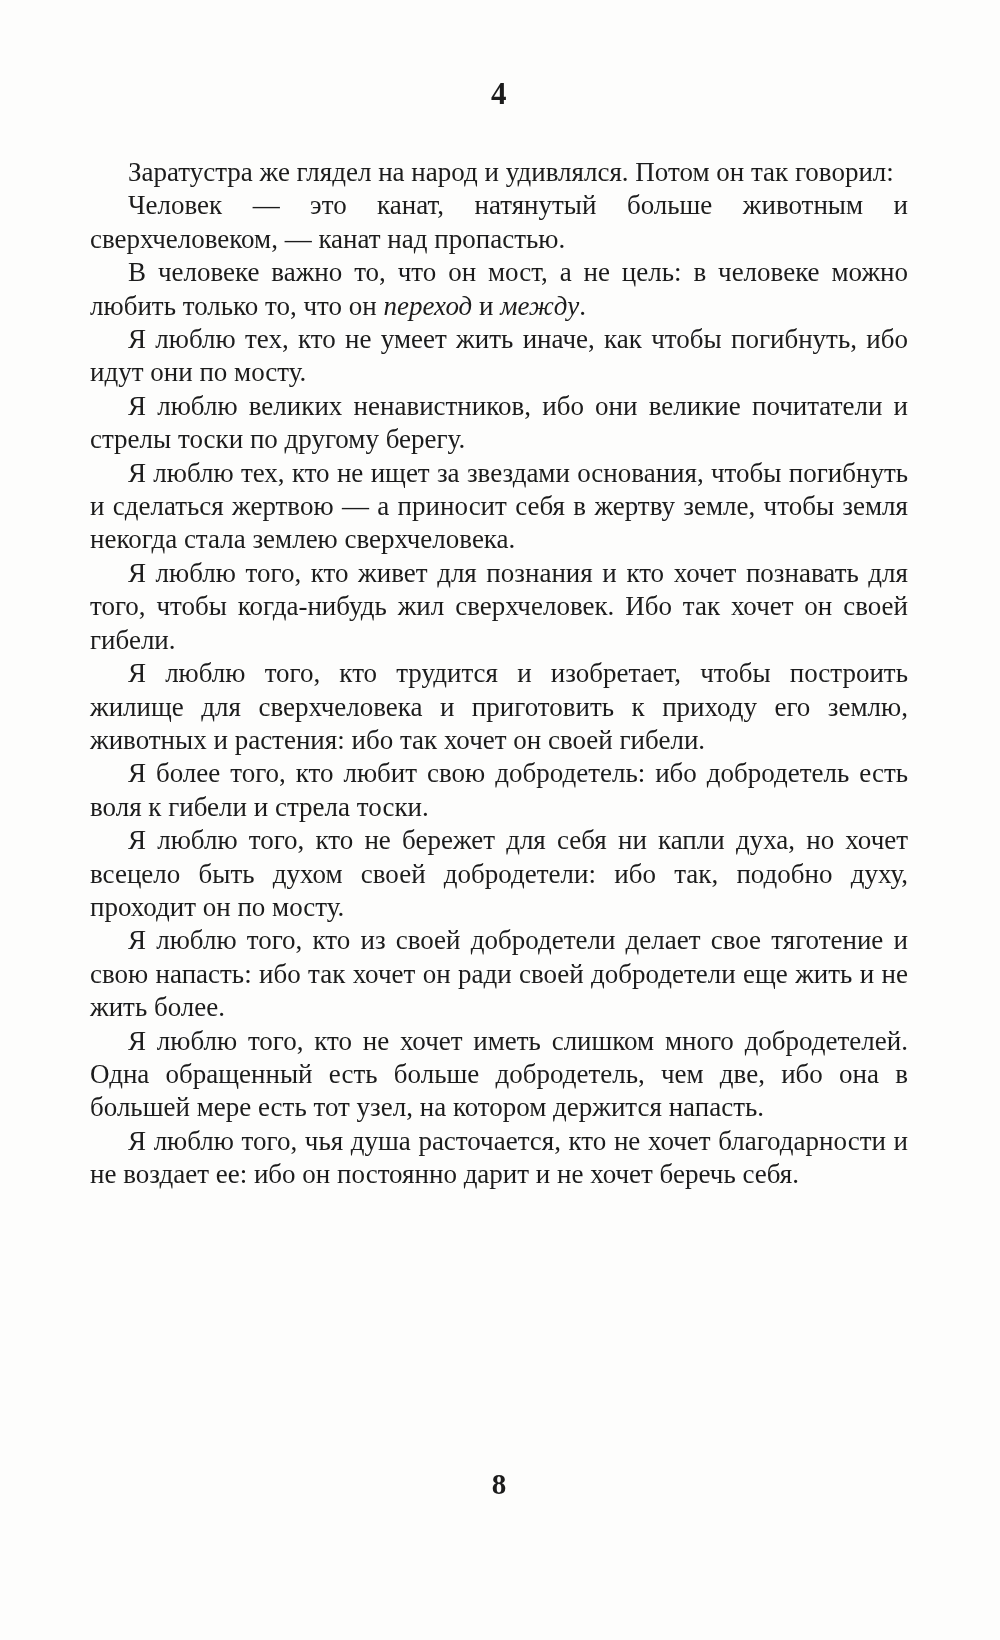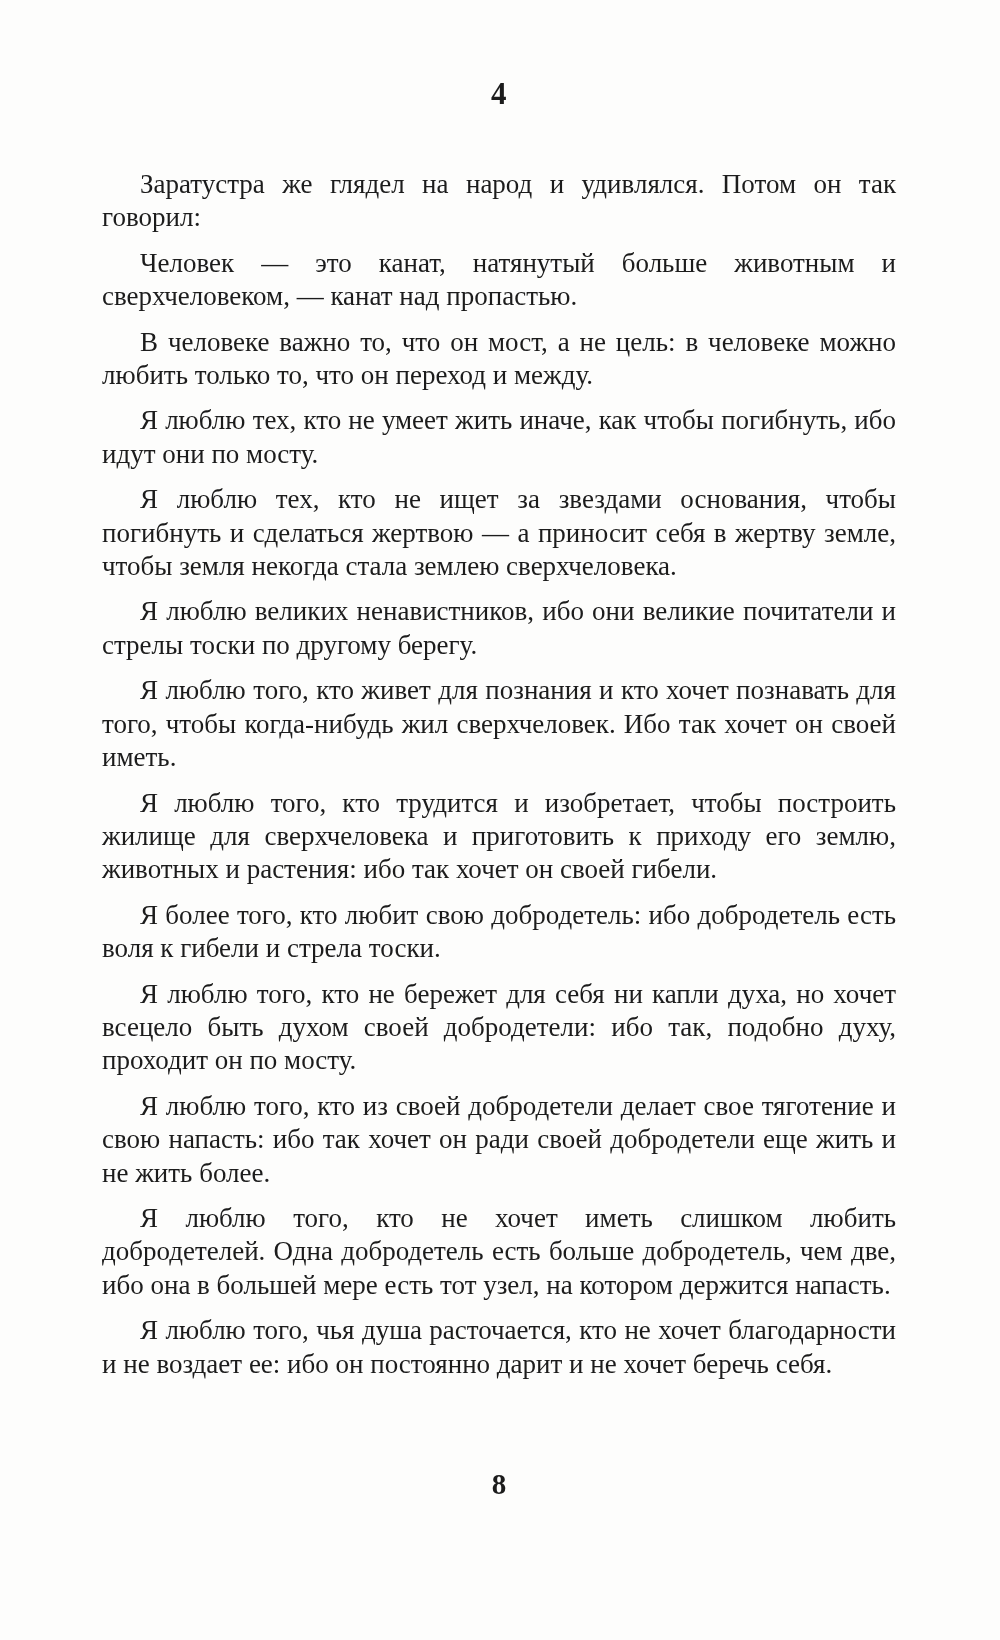--- a/index.html
+++ b/index.html
@@ -30,25 +30,26 @@
   .text-block {
     position: absolute;
     top: 156px;
     left: 90px;
     width: 818px;
     font-size: 27px;
     line-height: 33.4px;
     text-align: justify;
   }
   .text-block p {
-    margin: 12px;
+    margin: 0;
     padding: 0;
     text-indent: 38px;
   }
   .italic {
+    font-style: italic;
   }
   .page-number {
     position: absolute;
     top: 1468px;
     left: 90px;
     width: 818px;
     text-align: center;
     font-size: 29px;
     font-weight: bold;
   }
@@ -58,26 +59,26 @@
 
 <div class="page">
 
   <div class="chapter-number">4</div>
 
   <div class="text-block">
       <p><span>Заратустра же глядел на народ и удивлялся. Потом он так говорил:</span></p>
       <p><span>Человек — это канат, натянутый больше животным и сверхчеловеком, — канат над пропастью.</span></p>
       <p><span>В человеке важно то, что он мост, а не цель: в человеке можно любить только то, что он </span><span class="italic">переход</span><span> и </span><span class="italic">между</span><span>.</span></p>
       <p><span>Я люблю тех, кто не умеет жить иначе, как чтобы погибнуть, ибо идут они по мосту.</span></p>
+      <p><span>Я люблю великих ненавистников, ибо они великие почитатели и стрелы тоски по другому берегу.</span></p>
       <p><span>Я люблю тех, кто не ищет за звездами основания, чтобы погибнуть и сделаться жертвою — а приносит себя в жертву земле, чтобы земля некогда стала землею сверхчеловека.</span></p>
-      <p><span>Я люблю великих ненавистников, ибо они великие почитатели и стрелы тоски по другому берегу.</span></p>
-      <p><span>Я люблю того, кто живет для познания и кто хочет познавать для того, чтобы когда-нибудь жил сверхчеловек. Ибо так хочет он своей иметь.</span></p>
+      <p><span>Я люблю того, кто живет для познания и кто хочет познавать для того, чтобы когда-нибудь жил сверхчеловек. Ибо так хочет он своей гибели.</span></p>
       <p><span>Я люблю того, кто трудится и изобретает, чтобы построить жилище для сверхчеловека и приготовить к приходу его землю, животных и растения: ибо так хочет он своей гибели.</span></p>
       <p><span>Я более того, кто любит свою добродетель: ибо добродетель есть воля к гибели и стрела тоски.</span></p>
       <p><span>Я люблю того, кто не бережет для себя ни капли духа, но хочет всецело быть духом своей добродетели: ибо так, подобно духу, проходит он по мосту.</span></p>
       <p><span>Я люблю того, кто из своей добродетели делает свое тяготение и свою напасть: ибо так хочет он ради своей добродетели еще жить и не жить более.</span></p>
-      <p><span>Я люблю того, кто не хочет иметь слишком любить добродетелей. Одна добродетель есть больше добродетель, чем две, ибо она в большей мере есть тот узел, на котором держится напасть.</span></p>
+      <p><span>Я люблю того, кто не хочет иметь слишком много добродетелей. Одна обращенный есть больше добродетель, чем две, ибо она в большей мере есть тот узел, на котором держится напасть.</span></p>
       <p><span>Я люблю того, чья душа расточается, кто не хочет благодарности и не воздает ее: ибо он постоянно дарит и не хочет беречь себя.</span></p>
     </div>
 
   <div class="page-number">8</div>
 
 </div>
 
 </body></html>

